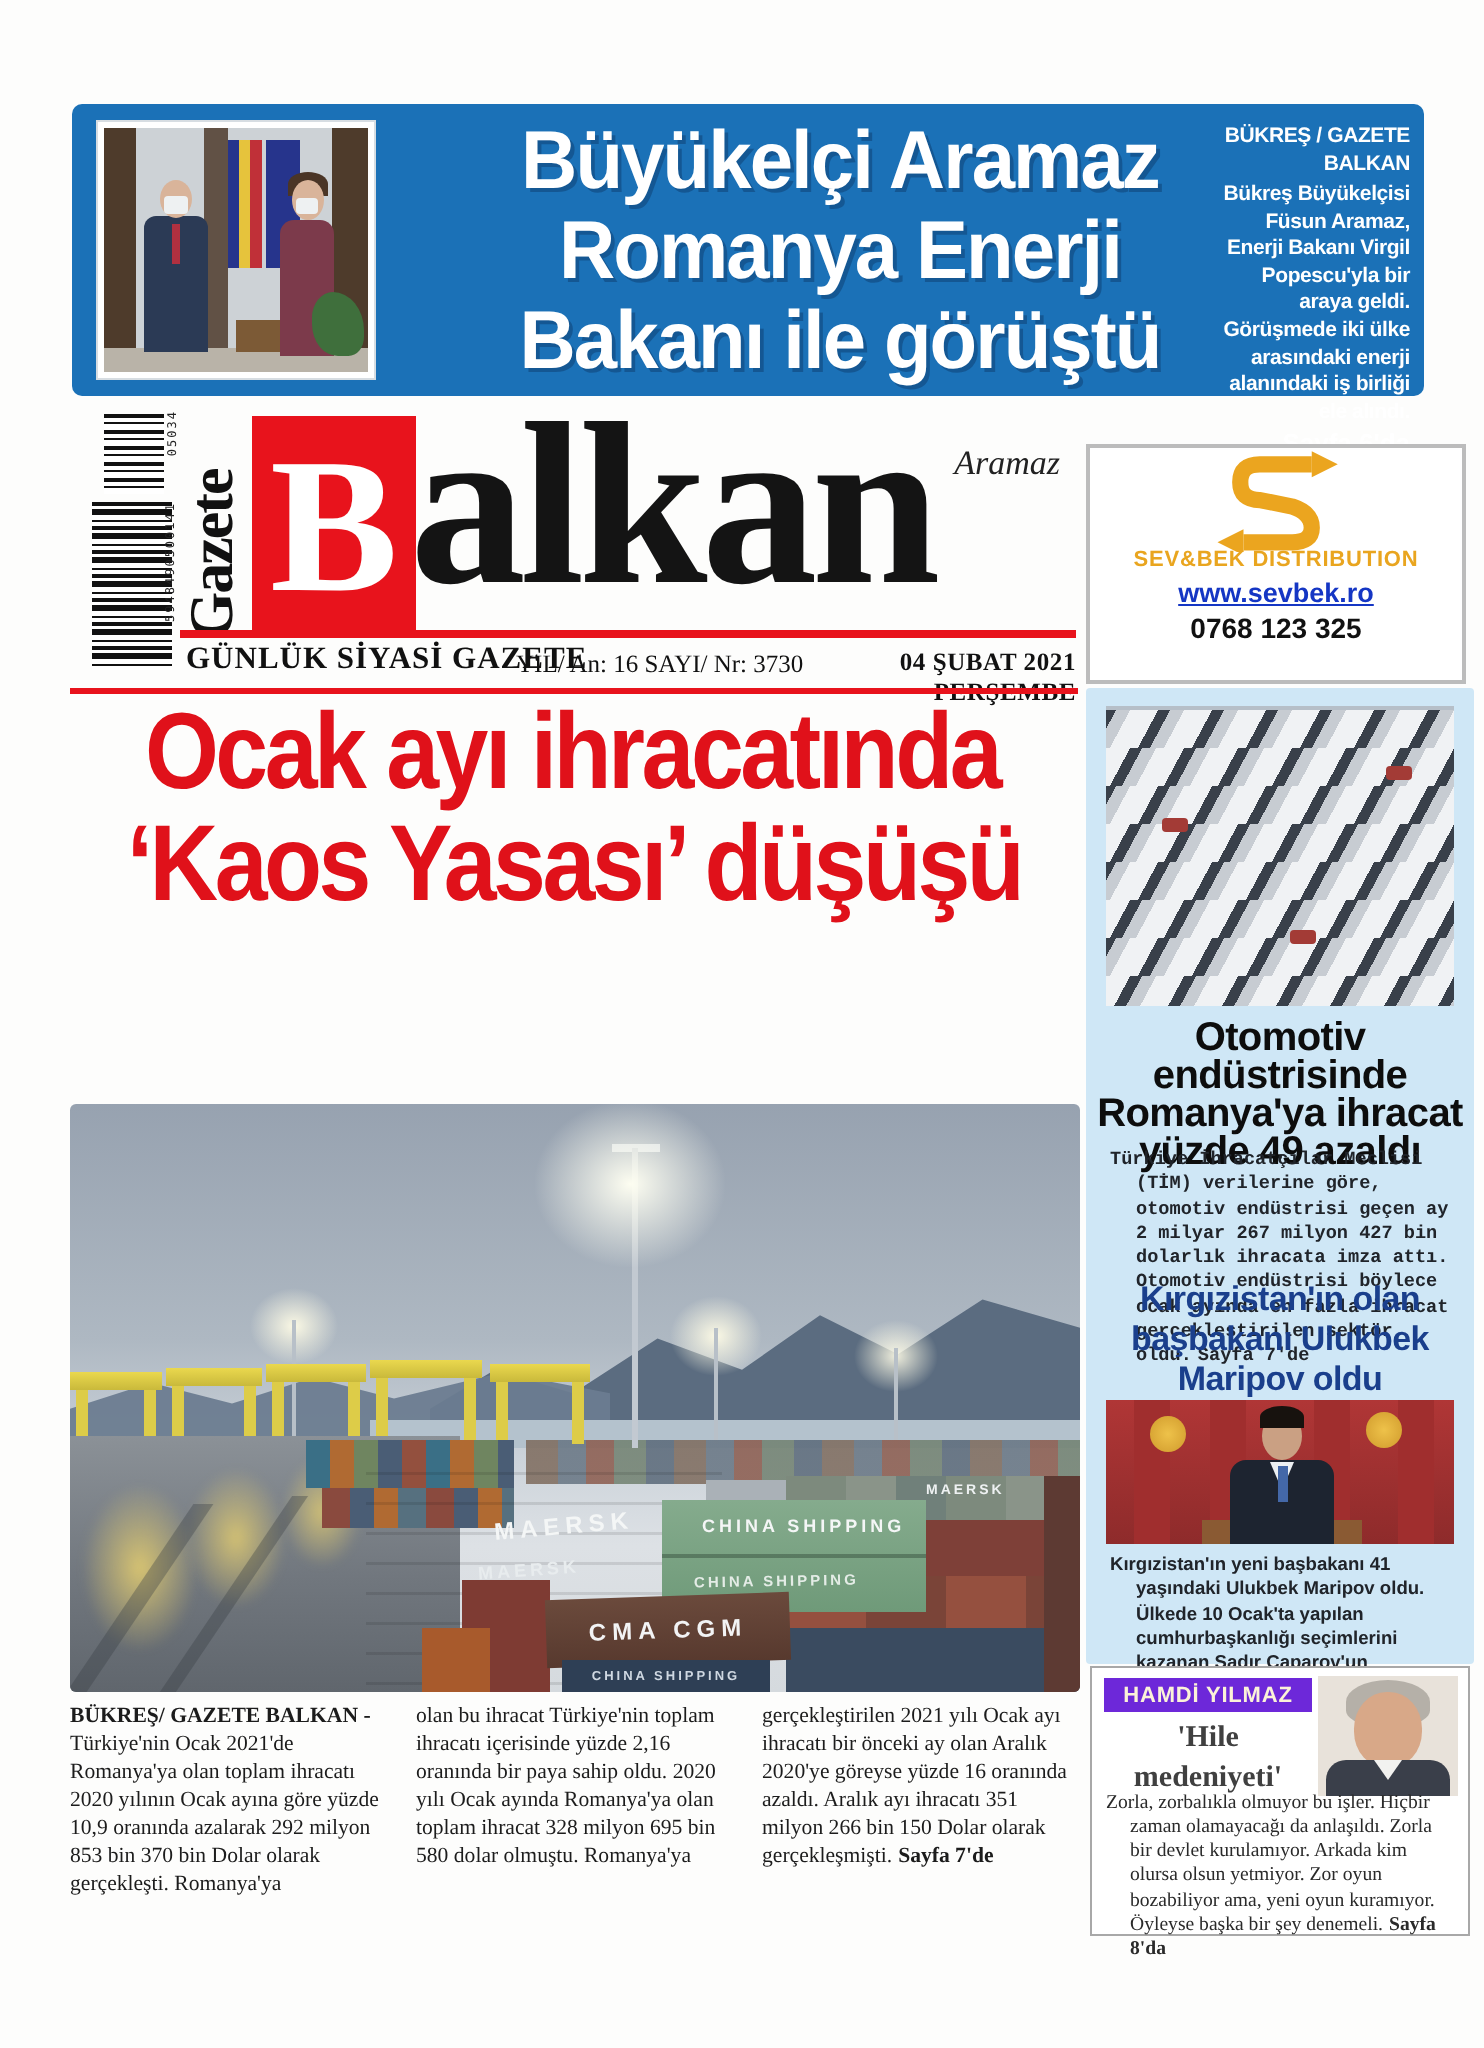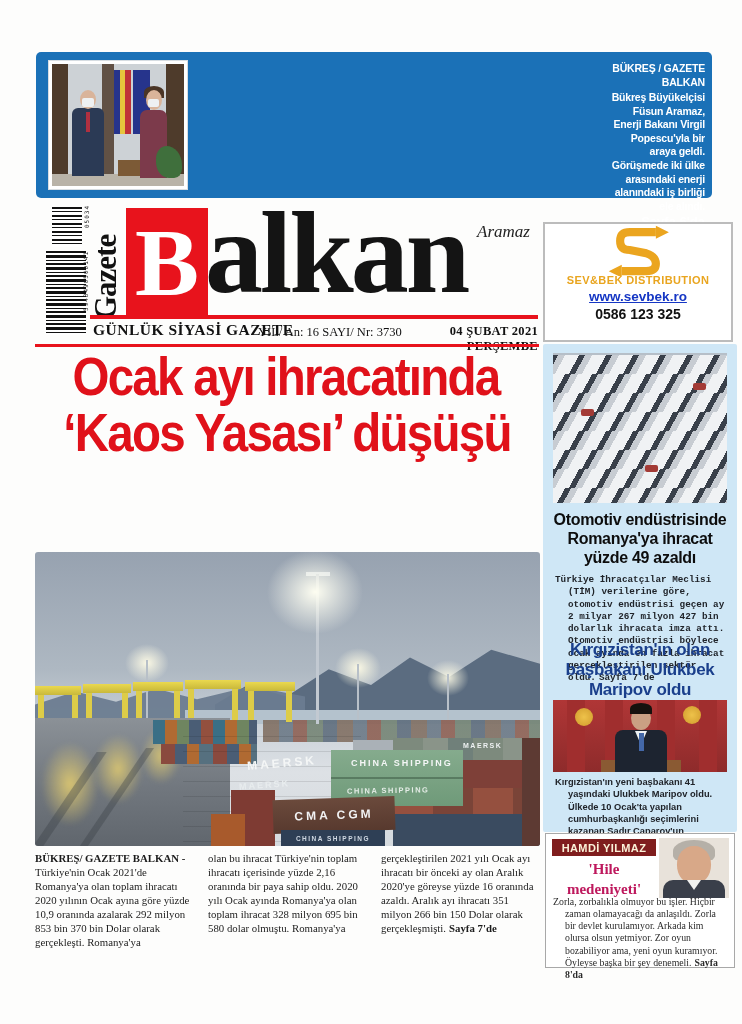--- a/index.html
+++ b/index.html
@@ -128,44 +128,44 @@
   .story-cols p{margin:0;}
   .lead-in{font-weight:700;margin-right:3px;}
   .ref-bold{font-weight:700;margin-left:3px;}
 
   
   .sidebar{position:absolute;left:543px;top:344px;width:194px;height:488px;background:#cfe7f6;border-radius:2px;}
   .car-photo{position:absolute;left:10px;top:9px;width:174px;height:150px;background:#b6bfc8;overflow:hidden;}
   .car-row{position:absolute;left:-20px;width:240px;height:19px;transform:skewX(-28deg);background:repeating-linear-gradient(90deg,#f0f2f4 0 14px,#39404a 14px 20px,#c7ccd2 20px 27px);}
   .car-red{position:absolute;width:13px;height:7px;background:#a33b36;border-radius:2px;}
   .sb-head{position:absolute;left:4px;width:186px;text-align:center;font-weight:800;color:#0d0d0d;}
-  .sb-head div{font-size:16px;line-height:19px;letter-spacing:-.3px;}
+  .sb-head div{font-size:20px;line-height:19px;letter-spacing:-.3px;}
   .sb-head.navy div{color:#1a3f8c;font-size:17px;line-height:20px;}
   .sb-body{position:absolute;left:12px;width:170px;font-size:9.3px;font-weight:700;color:#20242a;line-height:1.32;padding-left:13px;text-indent:-13px;box-sizing:border-box;}
   .kyr-photo{position:absolute;left:10px;top:356px;width:174px;height:72px;background:linear-gradient(180deg,#b03636,#8e2b2b);overflow:hidden;}
   .kflag{position:absolute;top:0;bottom:0;width:18px;background:#a02e2e;}
   .kf1{left:14px;} .kf2{left:52px;} .kf3{left:104px;} .kf4{left:146px;}
   .ksun{position:absolute;width:18px;height:18px;border-radius:50%;background:radial-gradient(#eec24a,#d09a2c);}
   .ks1{left:22px;top:8px;} .ks2{left:130px;top:6px;}
   .kman-suit{position:absolute;left:62px;top:30px;width:52px;height:42px;background:#1d2430;border-radius:8px 8px 0 0;}
   .kman-head{position:absolute;left:78px;top:6px;width:20px;height:24px;background:#caa083;border-radius:50%;}
   .kman-hair{position:absolute;left:77px;top:3px;width:22px;height:11px;background:#17120e;border-radius:50% 50% 0 0;}
   .kman-shirt{position:absolute;left:82px;top:31px;width:12px;height:14px;background:#edf0f2;clip-path:polygon(0 0,100% 0,50% 100%);}
   .kman-tie{position:absolute;left:86px;top:33px;width:5px;height:18px;background:#4468a8;}
   .kpodium{position:absolute;left:48px;bottom:0;width:80px;height:12px;background:#8a5a33;}
 
   
   .columnist{position:absolute;left:545px;top:833px;width:190px;height:135px;background:#fff;border:1px solid #a8a8a8;box-sizing:border-box;}
-  .col-name{position:absolute;left:6px;top:5px;width:104px;height:17px;background:#7f1d1d;color:#fbf2d8;font-size:11px;font-weight:800;letter-spacing:.4px;display:flex;align-items:center;justify-content:center;}
+  .col-name{position:absolute;left:6px;top:5px;width:104px;height:17px;background:#6d28d9;color:#fbf2d8;font-size:11px;font-weight:800;letter-spacing:.4px;display:flex;align-items:center;justify-content:center;}
   .col-photo{position:absolute;right:5px;top:4px;width:70px;height:60px;background:#e8e2da;overflow:hidden;}
   .cp-hair{position:absolute;left:14px;top:2px;width:42px;height:22px;background:#b5b0a8;border-radius:50% 50% 30% 30%;}
   .cp-face{position:absolute;left:18px;top:8px;width:34px;height:38px;background:#d8a888;border-radius:48%;}
   .cp-suit{position:absolute;left:4px;top:42px;width:62px;height:18px;background:#3a3f4a;border-radius:10px 10px 0 0;}
   .cp-collar{position:absolute;left:28px;top:42px;width:14px;height:10px;background:#f2f2f0;clip-path:polygon(0 0,100% 0,50% 100%);}
-  .col-title{position:absolute;left:6px;top:25px;width:104px;text-align:center;font-family:"Liberation Serif",serif;font-weight:800;font-size:15px;line-height:20px;color:#be185d;}
+  .col-title{position:absolute;left:6px;top:25px;width:104px;text-align:center;font-family:"Liberation Serif",serif;font-weight:800;font-size:15px;line-height:20px;color:#404040;}
   .col-body{position:absolute;left:7px;top:62px;right:7px;font-family:"Liberation Serif",serif;font-size:9.8px;line-height:1.24;color:#2a2a2a;padding-left:12px;text-indent:-12px;}
 
   
   .footer-banner{position:absolute;left:35px;top:927px;width:484px;height:46px;background:#f0a81c;border-radius:3px;display:flex;align-items:center;justify-content:center;text-decoration:none;}
   .footer-banner span{font-family:"Liberation Serif",serif;font-weight:800;font-size:37px;color:#ffffff;letter-spacing:0;text-shadow:2px 2px 0 #b67708;white-space:nowrap;}
 </style>
 </head>
 <body>
 
 <div class="page">
@@ -184,20 +184,25 @@
         <div class="fig-man-tie"></div>
         <div class="fig-man-head"></div>
         <div class="fig-man-mask"></div>
         <div class="fig-woman-dress"></div>
         <div class="fig-woman-hair"></div>
         <div class="fig-woman-head"></div>
         <div class="fig-woman-mask"></div>
         <div class="plant"></div>
       </div>
     </div>
+    <div class="tb-headline">
+      <div>Büyükelçi Aramaz</div>
+      <div>Romanya Enerji</div>
+      <div>Bakanı ile görüştü</div>
+    </div>
     <div class="tb-side">
       <div class="tb-kicker">BÜKREŞ / GAZETE BALKAN</div>
       <div class="tb-body">Bükreş Büyükelçisi Füsun Aramaz, Enerji Bakanı Virgil Popescu'yla bir araya geldi. Görüşmede iki ülke arasındaki enerji alanındaki iş birliği ele alındı.</div>
       <div class="tb-ref">Sayfa 6'da</div>
     </div>
   </section>
 
   <div class="barcode">
     <div class="bc-top"></div>
     <div class="bc-main"></div>
@@ -217,21 +222,21 @@
   <div class="mast-rule-bottom"></div>
 
   <aside class="sevbek">
     <svg width="84" height="52" viewBox="0 0 100 64">
       <path d="M72 10 L40 10 Q28 10 28 21 Q28 32 40 32 L60 36 Q72 40 72 49 Q72 58 60 58 L30 58" stroke="#eba51f" stroke-width="10" fill="none"></path>
       <polygon points="72,2 88,10 72,18" fill="#eba51f"></polygon>
       <polygon points="30,50 14,58 30,66" fill="#eba51f"></polygon>
     </svg>
     <div class="sevbek-name">SEV&amp;BEK DISTRIBUTION</div>
     <a class="sevbek-url" href="#">www.sevbek.ro</a>
-    <div class="sevbek-phone">0586 123 325</div>
+    <div class="sevbek-phone">0768 123 325</div>
   </aside>
 
   <section class="lead-head">
     <div>Ocak ayı ihracatında</div>
     <div>‘Kaos Yasası’ düşüşü</div>
   </section>
 
   <section class="port">
     <div class="mtn1"></div>
     <div class="mtn2"></div>

